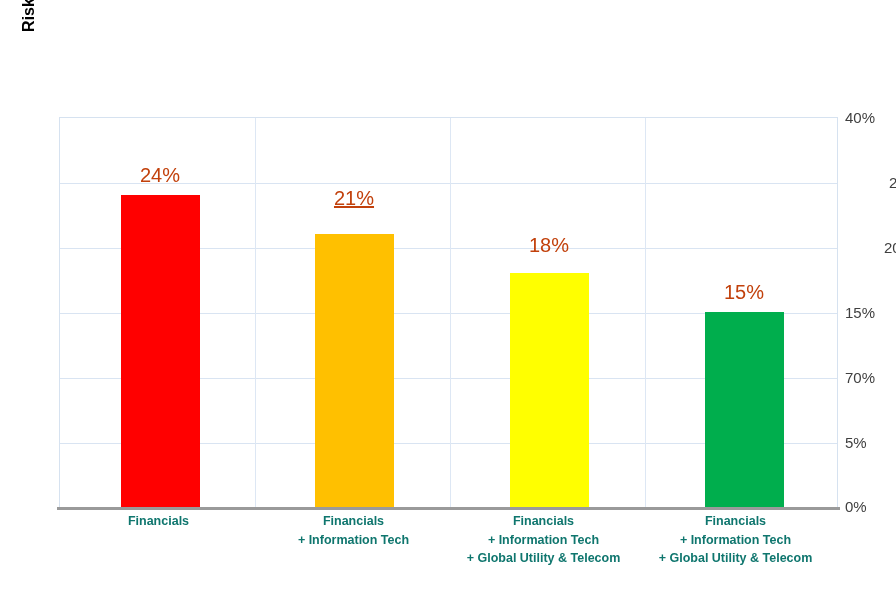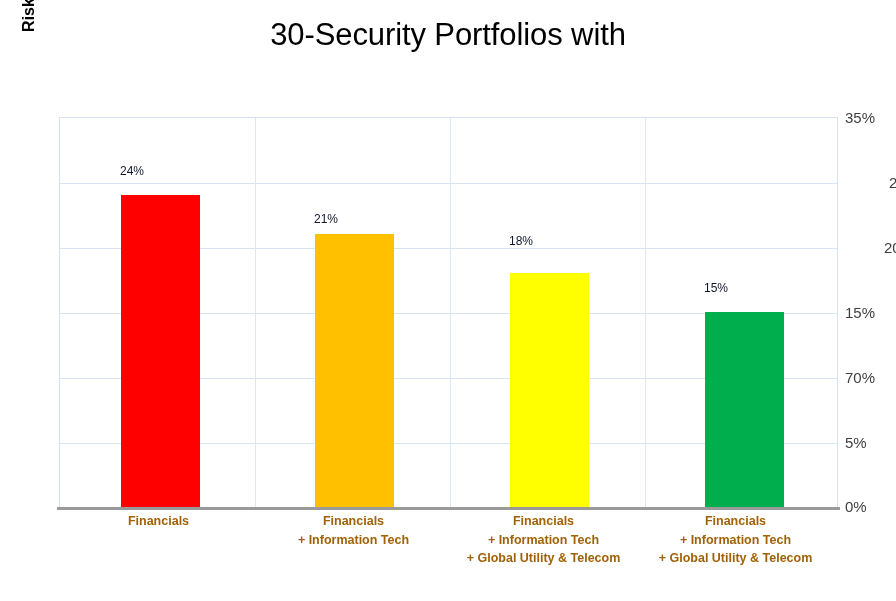--- a/index.html
+++ b/index.html
@@ -86,22 +86,23 @@
 
   
   .bar {
     position: absolute;
     bottom: 0;
   }
 
   
   .data-label {
     position: absolute;
-    font-size: 12px;
-    color: #0f172a;
+    font-size: 20px;
+    color: #c2410c;
+    text-align: center;
     white-space: nowrap;
   }
 
   
   .y-tick {
     position: absolute;
     left: 845px;
     width: 45px;
     text-align: left;
     font-size: 15px;
@@ -110,30 +111,29 @@
     white-space: nowrap;
   }
 
   
   .x-cat {
     position: absolute;
     top: 512px;
     text-align: center;
     font-size: 12.5px;
     font-weight: bold;
-    color: #a16207;
+    color: #0f766e;
     line-height: 18.5px;
   }
   .x-cat .cline { display: block; }
 </style>
 </head>
 <body>
 
 <div id="chart-title">
-  <span class="tline">30-Security Portfolios with</span>
 </div>
 
 <div id="y-axis-title">Risk Level (Volatility)</div>
 
 <div id="plot-area">
 
   <div class="gridline-h" style="top:65px;"></div>
   <div class="gridline-h" style="top:130px;"></div>
   <div class="gridline-h" style="top:195px;"></div>
   <div class="gridline-h" style="top:260px;"></div>
@@ -145,25 +145,25 @@
 
   <div class="bar" style="left:61px; width:79px; height:312px; background:#FF0000;"></div>
   <div class="bar" style="left:255px; width:79px; height:273px; background:#FFC000;"></div>
   <div class="bar" style="left:450px; width:79px; height:234px; background:#FFFF00;"></div>
   <div class="bar" style="left:645px; width:79px; height:195px; background:#00AE4D;"></div>
 </div>
 
 <div id="axis-line-x"></div>
 
 <div class="data-label" style="left:120px; top:164px; width:80px;">24%</div>
-<div class="data-label" style="left:314px; top:212px; width:80px;">21%</div>
+<div class="data-label" style="left:314px; top:187px; width:80px;text-decoration:underline;">21%</div>
 <div class="data-label" style="left:509px; top:234px; width:80px;">18%</div>
 <div class="data-label" style="left:704px; top:281px; width:80px;">15%</div>
 
-<div class="y-tick" style="top:110px;">35%</div>
+<div class="y-tick" style="top:110px;">40%</div>
 <div class="y-tick" style="top:175px;margin-left:44px;">25%</div>
 <div class="y-tick" style="top:240px;margin-left:39px;">20%</div>
 <div class="y-tick" style="top:305px;">15%</div>
 <div class="y-tick" style="top:370px;">70%</div>
 <div class="y-tick" style="top:435px;">5%</div>
 <div class="y-tick" style="top:499px;">0%</div>
 
 <div class="x-cat" style="left:61px; width:195px;">
   <span class="cline">Financials</span>
 </div>

